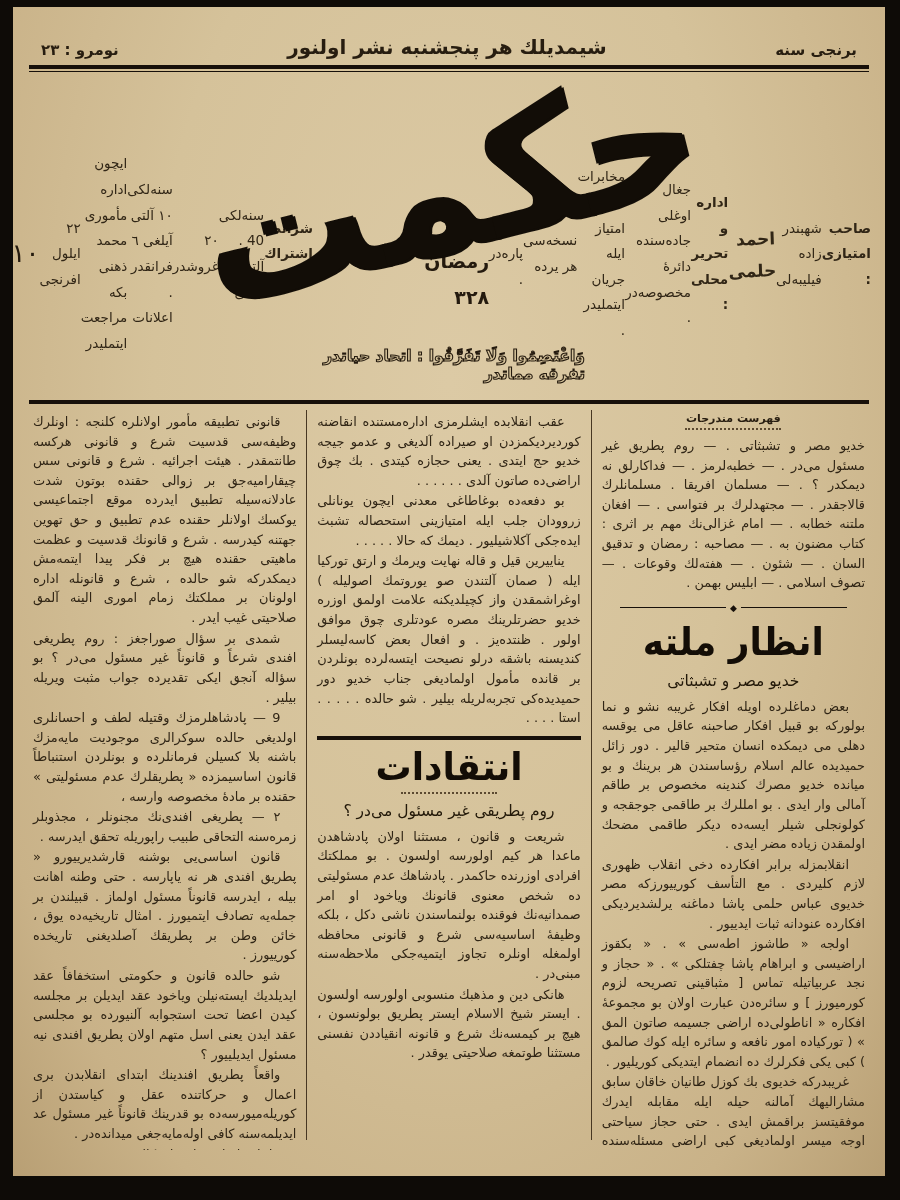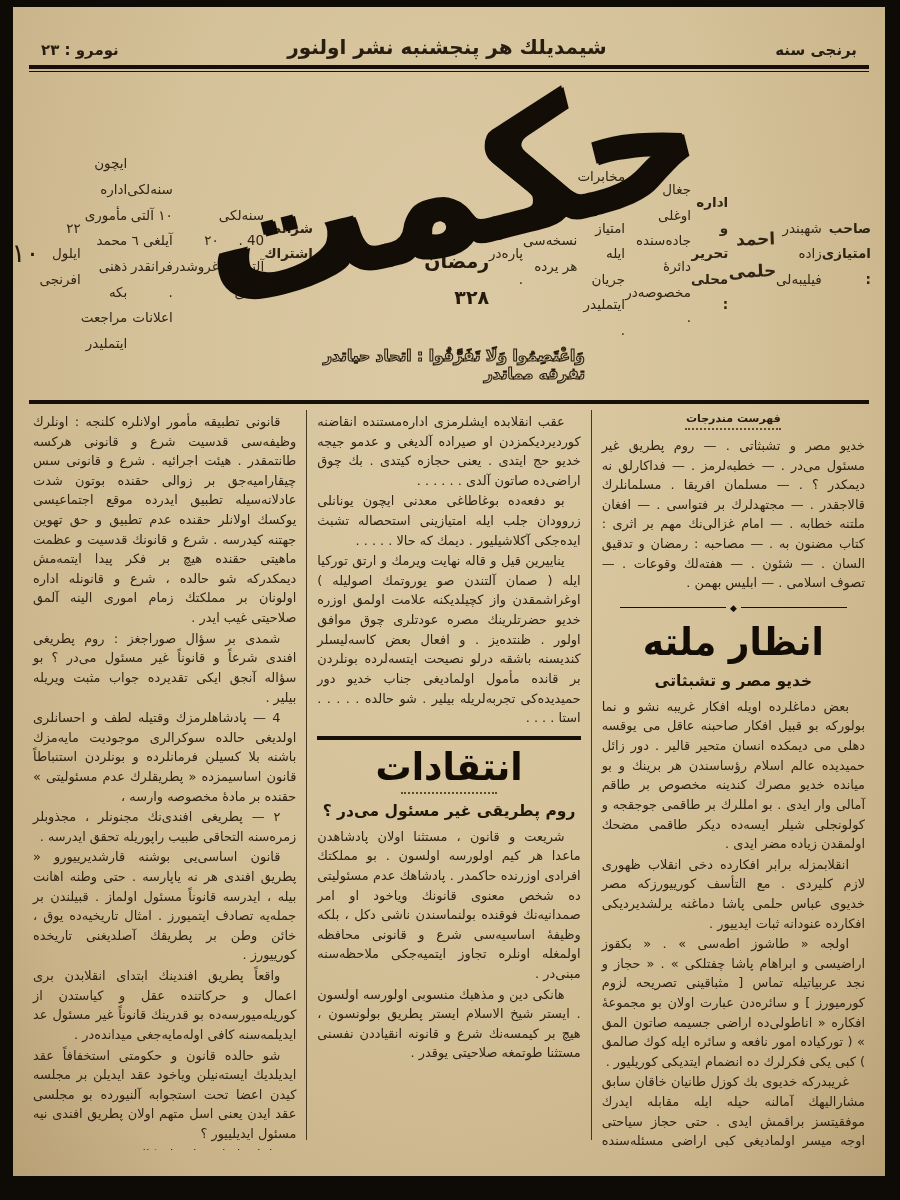--- a/index.html
+++ b/index.html
@@ -75,21 +75,21 @@
   .squiggle { width:96px; margin:3px auto 6px auto; border-bottom:2px dotted #5b4930; }
   .toc-body p { text-indent:0; }
   .orn-divider { display:flex; align-items:center; margin:10px 18px 6px 18px; color:#17100a; }
   .orn-divider .line { flex:1; border-top:1.5px solid #17100a; }
   .orn-divider .diamond { font-size:9px; padding:0 4px; }
   .sec-head {
     text-align:center; font-weight:700; color:#130d06;
     font-size:36px; line-height:1.25; transform:scaleY(1.05);
     margin-top:2px;
   }
-  .sec-subhead { text-align:center; font-size:15.5px; font-weight:700; color:#221808; margin:8px 0 7px 0; }
+  .sec-subhead { text-align:center; font-size:15.5px; font-weight:400; color:#221808; margin:8px 0 7px 0; }
   .heavy-col-rule { border-top:4px solid #17100a; margin:8px 0 4px 0; }
 </style>
 </head>
 <body>
 
 <div class="page">
   <div class="paper">
 
     <div class="topline">
       <span>برنجی سنه</span>
@@ -172,24 +172,24 @@
             <p>هانکی دین و مذهبك منسوبی اولورسه اولسون . ایستر شیخ الاسلام ایستر پطریق بولونسون ، هیچ بر کیمسه‌نك شرع و قانونه انقیاددن نفسنی مستثنا طوتمغه صلاحیتی یوقدر .</p>
           </div>
       </div>
 
       <div class="vsep"></div>
 
       <div class="col">
         <div>
             <p>قانونی تطبیقه مأمور اولانلره کلنجه : اونلرك وظیفه‌سی قدسیت شرع و قانونی هرکسه طانتمقدر . هیئت اجرائیه . شرع و قانونی سس چیقارامیه‌جق بر زوالی حقنده بوتون شدت عادلانه‌سیله تطبیق ایدرده موقع اجتماعیسی یوکسك اولانلر حقنده عدم تطبیق و حق تهوین جهتنه کیدرسه . شرع و قانونك قدسیت و عظمت ماهیتی حقنده هیچ بر فکر پیدا ایتمه‌مش دیمکدرکه شو حالده ، شرع و قانونله اداره اولونان بر مملکتك زمام اموری الینه آلمق صلاحیتی غیب ایدر .</p>
             <p>شمدی بر سؤال صوراجغز : روم پطریغی افندی شرعاً و قانوناً غیر مسئول می‌در ؟ بو سؤاله آنجق ایکی تقدیرده جواب مثبت ویریله بیلیر .</p>
-            <p>4 — پادشاهلرمزك وقتیله لطف و احسانلری اولدیغی حالده سوکرالری موجودیت مایه‌مزك باشنه بلا کسیلن فرمانلرده و بونلردن استنباطاً قانون اساسیمزده « پطریقلرك عدم مسئولیتی » حقنده بر مادهٔ مخصوصه وارسه ،</p>
+            <p>9 — پادشاهلرمزك وقتیله لطف و احسانلری اولدیغی حالده سوکرالری موجودیت مایه‌مزك باشنه بلا کسیلن فرمانلرده و بونلردن استنباطاً قانون اساسیمزده « پطریقلرك عدم مسئولیتی » حقنده بر مادهٔ مخصوصه وارسه ،</p>
             <p>٢ — پطریغی افندی‌نك مجنونلر ، مجذوبلر زمره‌سنه التحاقی طبیب راپوریله تحقق ایدرسه .</p>
             <p>قانون اساسی‌یی بوشنه قارشدیرییورو « پطریق افندی هر نه یاپارسه . حتی وطنه اهانت بیله ، ایدرسه قانوناً مسئول اولماز . قبیلندن بر جمله‌یه تصادف ایتمیورز . امثال تاریخیه‌ده یوق ، خائن وطن بر پطریقك آصلدیغنی تاریخده کورییورز .</p>
+            <p>شو حالده قانون و حکومتی استخفافاً عقد ایدیلدیك ایسته‌نیلن ویاخود عقد ایدیلن بر مجلسه کیدن اعضا تحت استجوابه آلنیورده بو مجلسی عقد ایدن یعنی اسل متهم اولان پطریق افندی نیه مسئول ایدیلییور ؟</p>
             <p>واقعاً پطریق افندینك ابتدای انقلابدن بری اعمال و حرکاتنده عقل و کیاستدن از کوریله‌میورسه‌ده بو قدرینك قانوناً غیر مسئول عد ایدیلمه‌سنه کافی اوله‌مایه‌جغی میدانده‌در .</p>
-            <p>شو حالده قانون و حکومتی استخفافاً عقد ایدیلدیك ایسته‌نیلن ویاخود عقد ایدیلن بر مجلسه کیدن اعضا تحت استجوابه آلنیورده بو مجلسی عقد ایدن یعنی اسل متهم اولان پطریق افندی نیه مسئول ایدیلییور ؟</p>
             <p>علمای اسلامیه‌نك ولو کاك متبحری . شرع و قانون علیهنده بالفعل اطاعتسزلکه قالقیشیرسه اونی درحال پنجهٔ قانونه تسلیم ایدرز و بك طوغری بر ایش یاپمش اولورز .</p>
           </div>
       </div>
 
     </div>
   </div>
 </div>
 
 </body></html>

